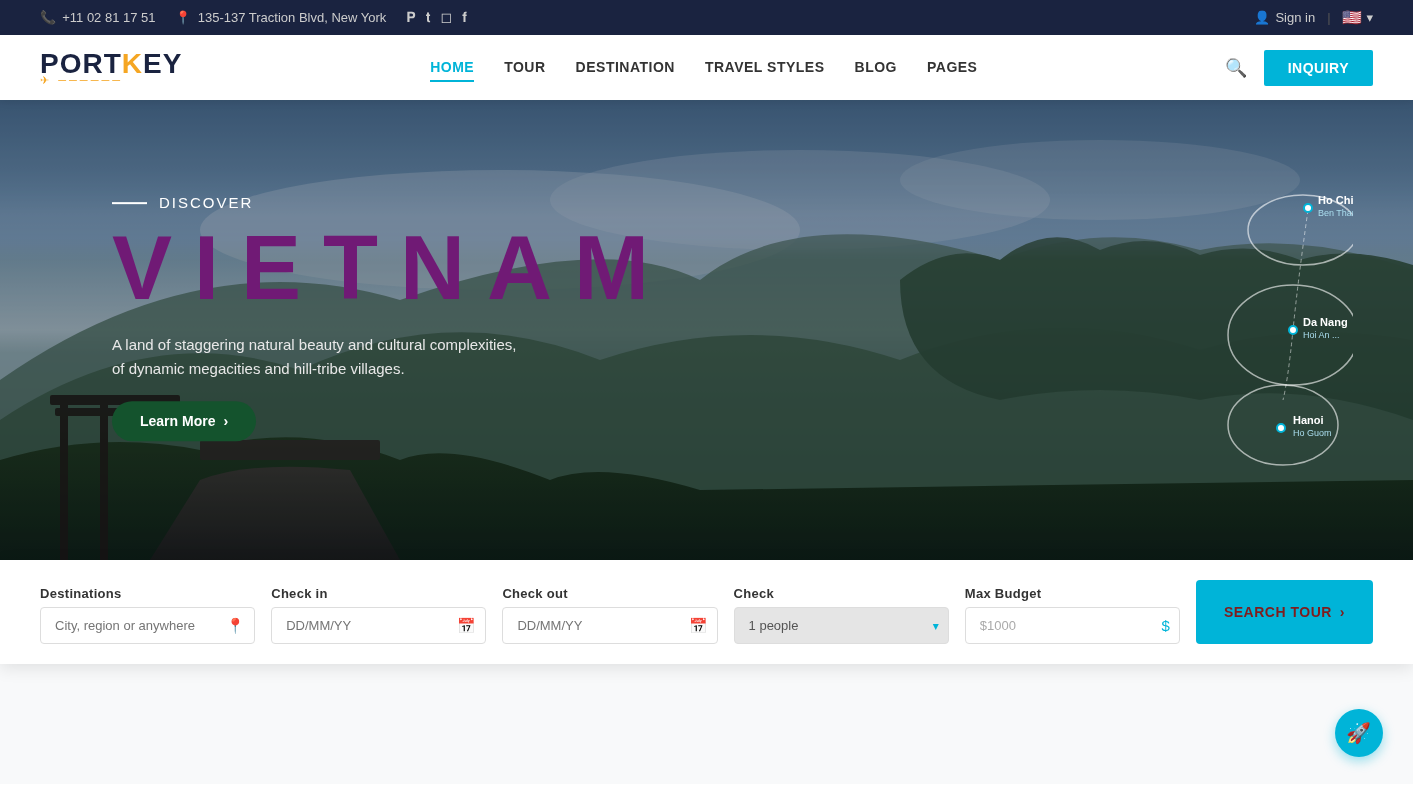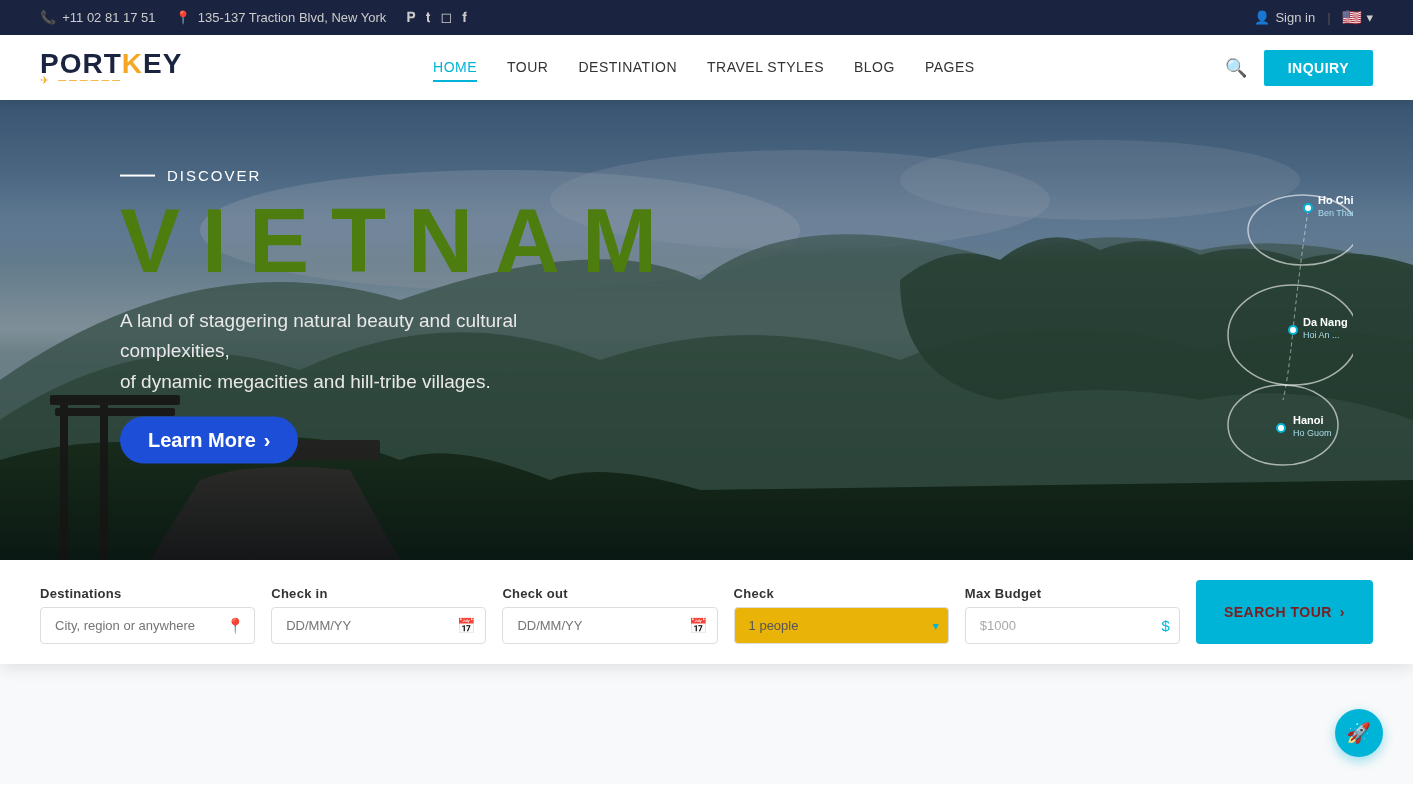--- a/index.html
+++ b/index.html
@@ -39,21 +39,21 @@
       position: relative;
       z-index: 10;
     }
     .logo { display: flex; align-items: center; gap: 0; }
     .logo-text { font-size: 28px; font-weight: 700; color: #1a2340; letter-spacing: 1px; }
     .logo-text span { color: #1a2340; }
 
     nav { display: flex; align-items: center; gap: 30px; }
     .nav-item {
       font-size: 14px;
-      font-weight: 400;
+      font-weight: 700;
       color: #333;
       text-decoration: none;
       letter-spacing: 0.5px;
       cursor: pointer;
       padding: 5px 0;
       border-bottom: 2px solid transparent;
     }
     .nav-item.active { color: #00b4d8; border-bottom: 2px solid #00b4d8; }
     .header-right { display: flex; align-items: center; gap: 16px; }
     .search-icon-btn { font-size: 18px; color: #333; cursor: pointer; }
@@ -95,58 +95,58 @@
           #0d2008 100%
         );
     }
     .hero-overlay {
       position: absolute;
       inset: 0;
       background: rgba(15, 25, 50, 0.3);
     }
     .hero-content {
       position: absolute;
-      left: 120px;
+      left: 112px;
       top: 50%;
       transform: translateY(-55%);
     }
     .hero-discover {
       display: flex;
       align-items: center;
       gap: 12px;
       color: #fff;
       font-size: 15px;
       font-weight: 500;
       letter-spacing: 2px;
       margin-bottom: 12px;
     }
     .discover-line { width: 35px; height: 2px; background: #fff; }
     .hero-title {
       font-size: 90px;
       font-weight: 900;
-      color: #4d7c0f;
+      color: #701a75;
       letter-spacing: 22px;
       text-transform: uppercase;
       line-height: 1;
       margin-bottom: 20px;
     }
     .hero-subtitle {
       color: #e8e8e8;
-      font-size: 19px;
+      font-size: 15px;
       line-height: 1.6;
       max-width: 420px;
       margin-bottom: 20px;
     }
     .learn-more-btn {
-      background: #1d4ed8;
+      background: #14532d;
       color: #fff;
       border: none;
       padding: 12px 28px;
       border-radius: 25px;
-      font-size: 20px;
+      font-size: 14px;
       font-weight: 600;
       cursor: pointer;
       display: flex;
       align-items: center;
       gap: 8px;
     }
 
     
     .hero-map {
       position: absolute;
@@ -225,21 +225,21 @@
     }
     .people-select {
       width: 100%;
       padding: 10px 36px 10px 14px;
       border: 1px solid #ddd;
       border-radius: 4px;
       font-size: 13px;
       color: #555;
       outline: none;
       appearance: none;
-      background: #eab308;
+      background: #e5e5e5;
       cursor: pointer;
     }
     .chevron-icon {
       position: absolute;
       right: 10px;
       top: 50%;
       transform: translateY(-50%);
       color: #00b4d8;
       pointer-events: none;
       font-size: 12px;

